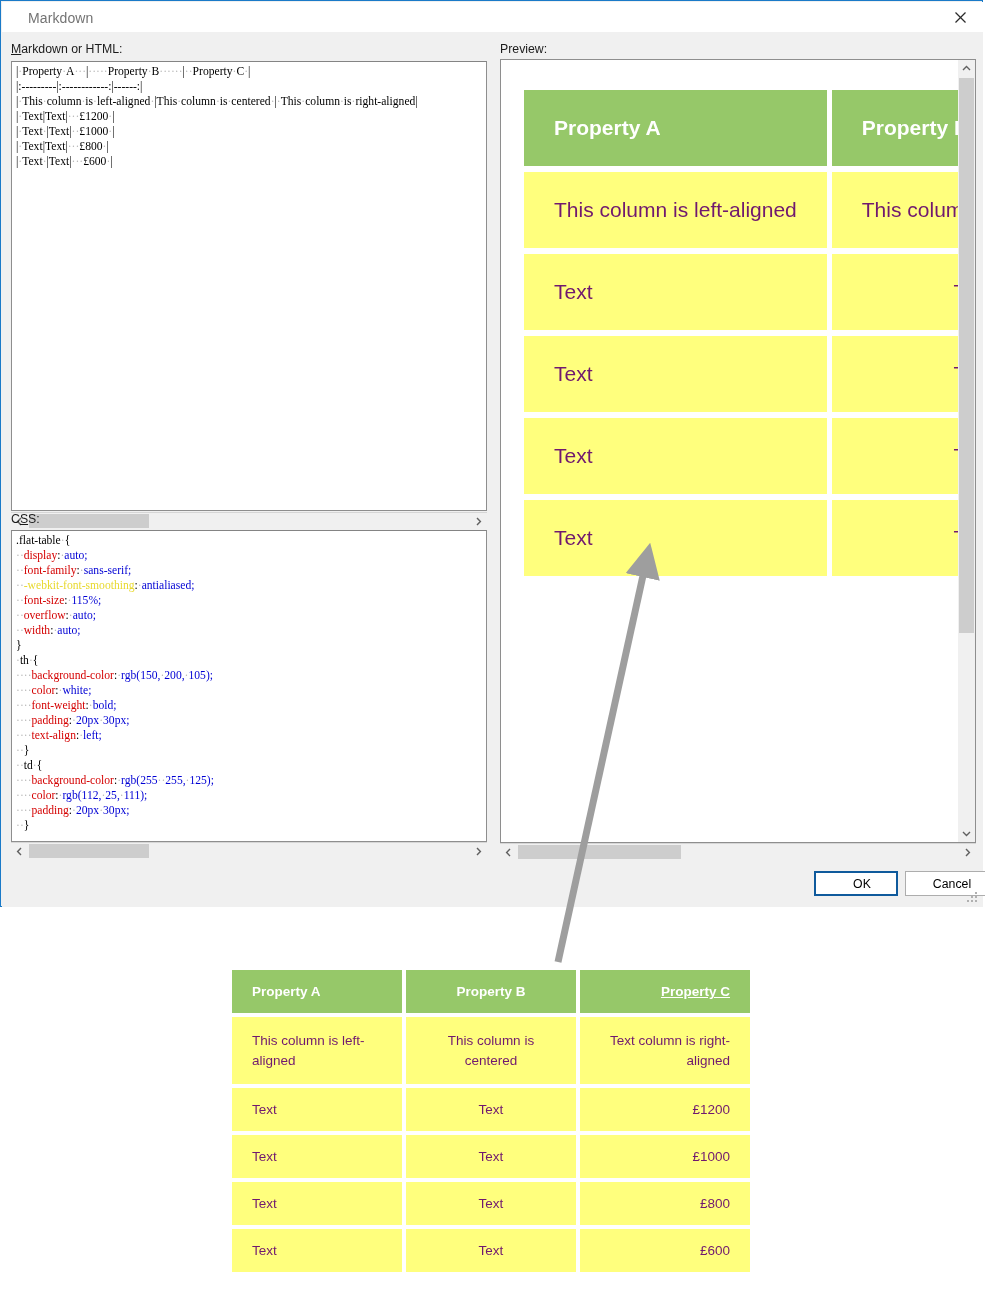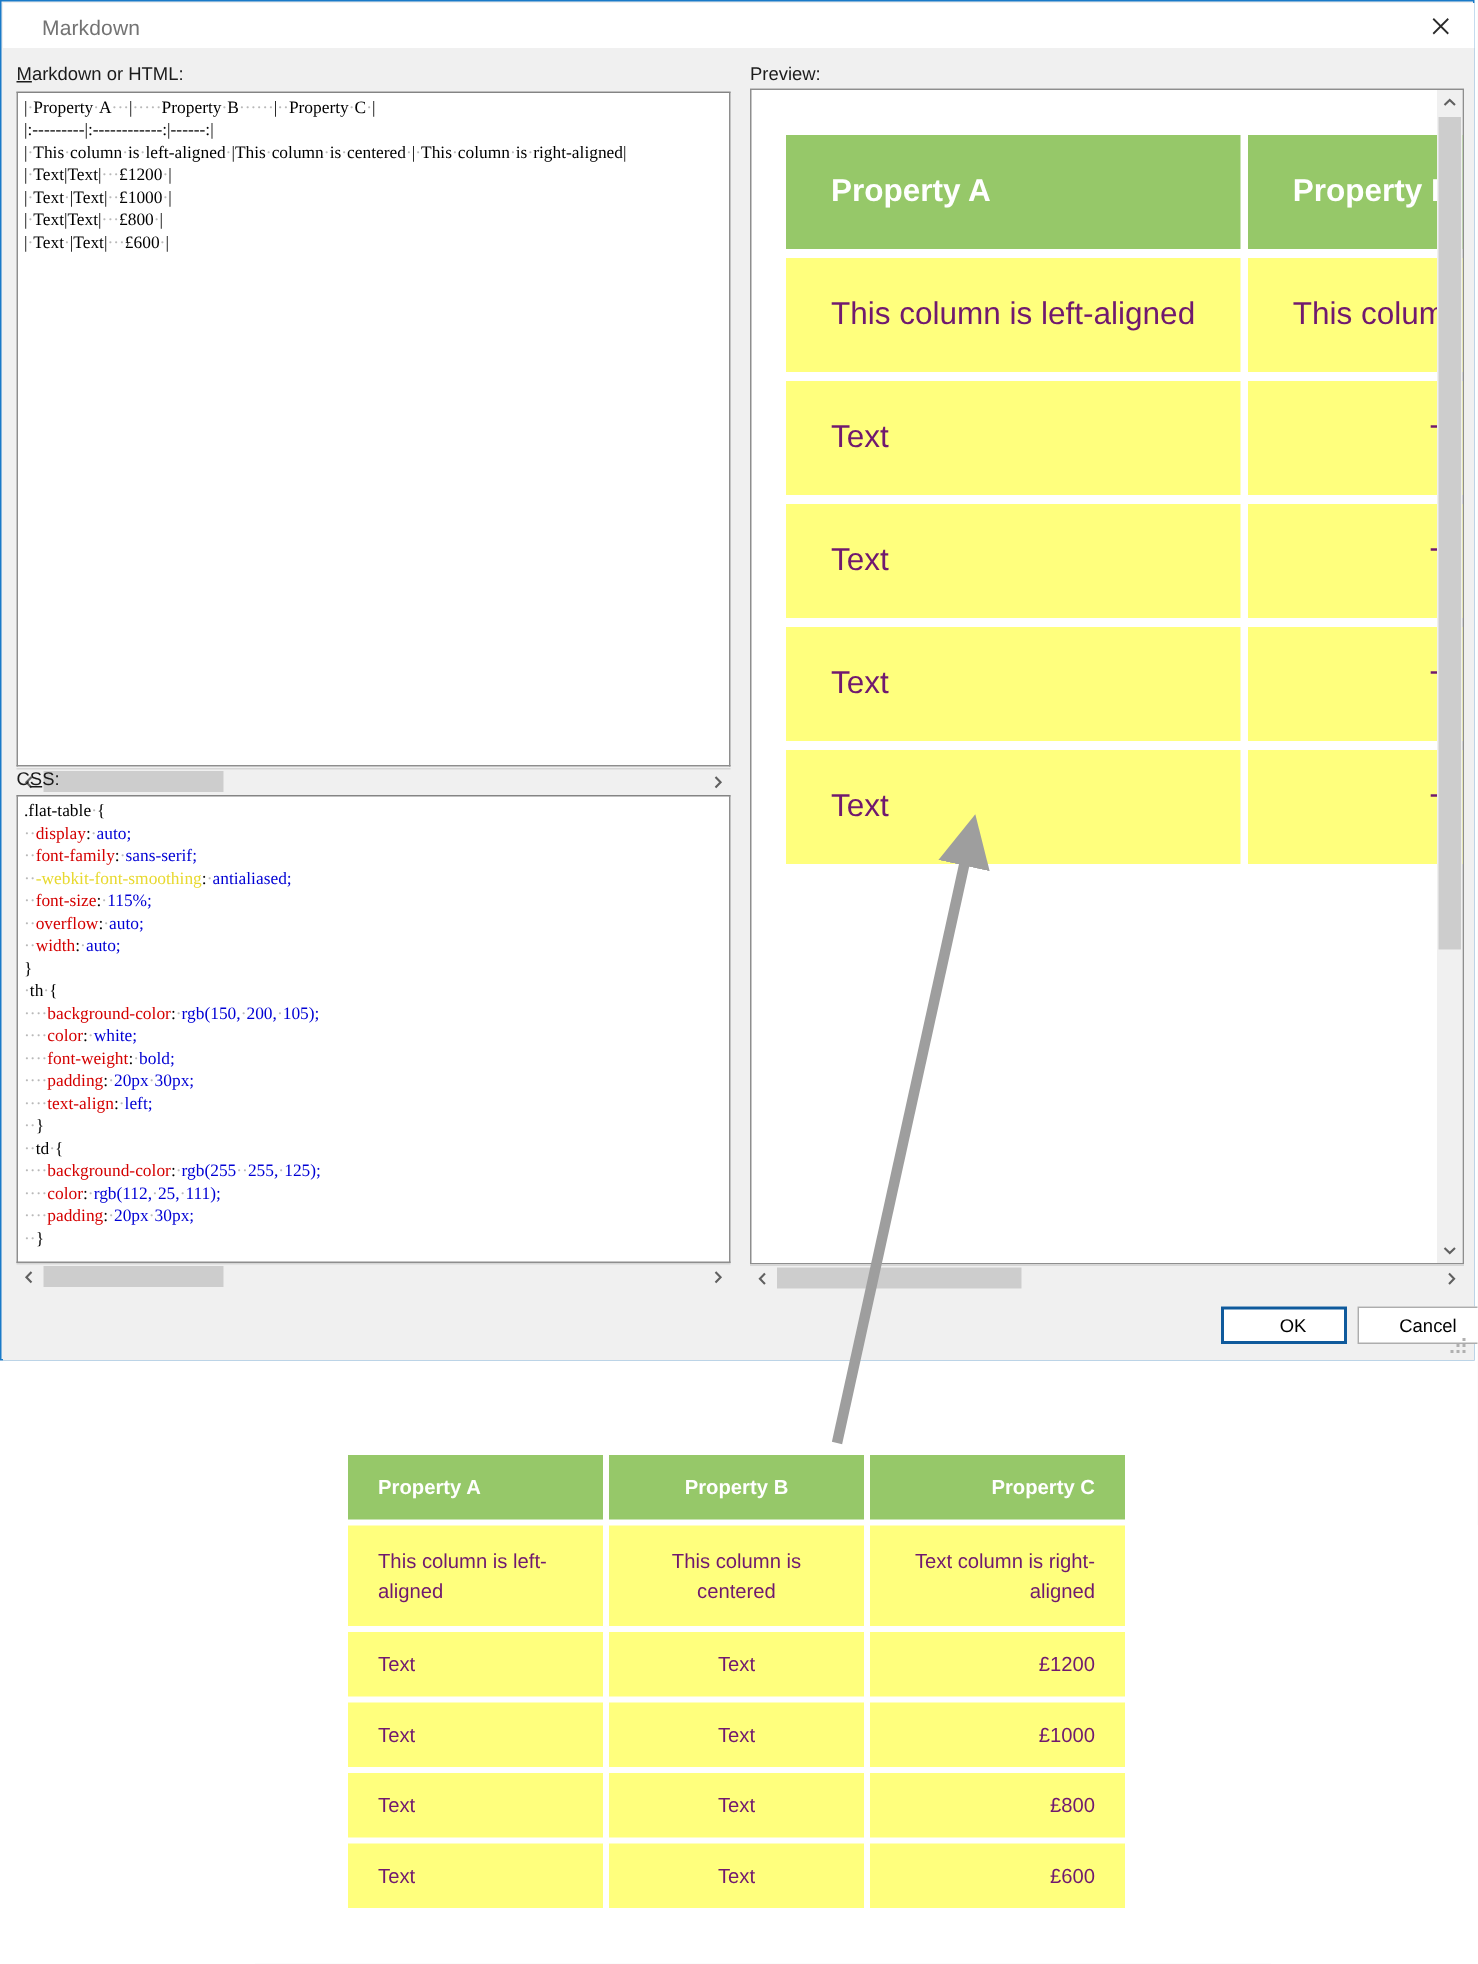--- a/index.html
+++ b/index.html
@@ -172,21 +172,21 @@
   }
   .bottom-table th {
     background: #96c869;
     color: #ffffff;
     font-weight: bold;
     text-align: left;
     padding: 14px 20px;
     width: 130px;
   }
   .bottom-table th.c { text-align: center; }
-  .bottom-table th.r { text-align: right; }
+  .bottom-table th.r { text-align: right; text-decoration: underline; }
   .bottom-table td {
     background: #ffff7d;
     color: #70196f;
     padding: 14px 20px;
     width: 130px;
     vertical-align: middle;
   }
   .bottom-table td.c { text-align: center; }
   .bottom-table td.r { text-align: right; }
   .bottom-table td.wrap { white-space: normal; line-height: 1.45; }

